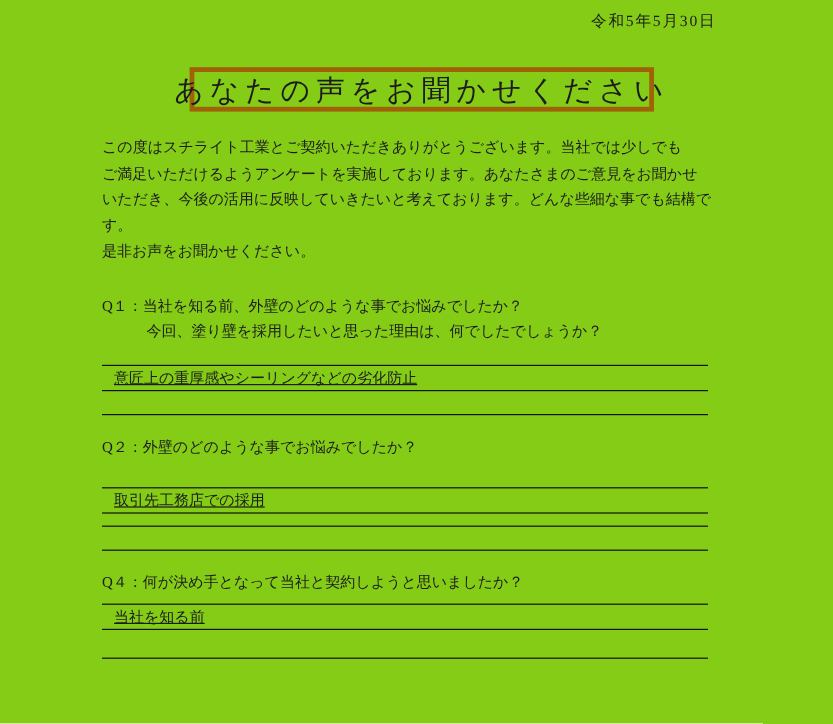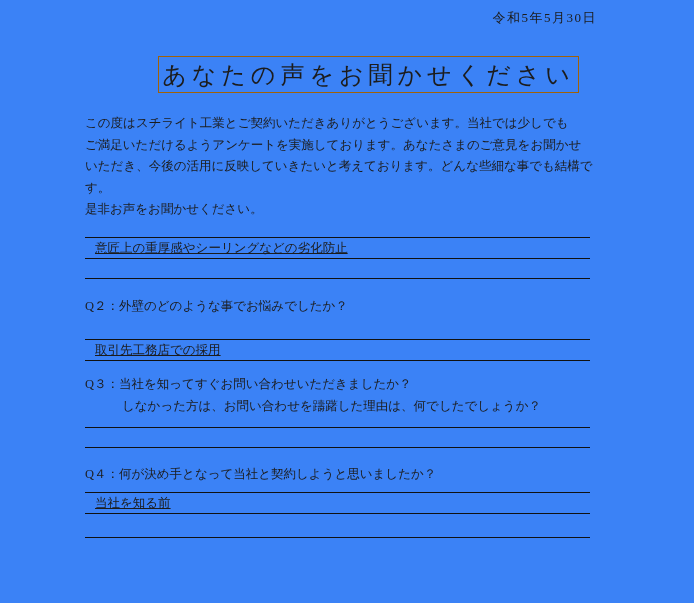--- a/index.html
+++ b/index.html
@@ -4,40 +4,40 @@
 <style>
   html, body {
     margin: 0;
     padding: 0;
     background: #ffffff;
   }
   .page {
     position: relative;
     width: 694px;
     height: 603px;
-    background: #3b82f6;
+    background: #84cc16;
     color: #1c1c1c;
     font-family: "Liberation Serif", "DejaVu Serif", serif;
     overflow: hidden;
   }
   .doc-date {
     padding-top: 9px;
     margin-right: 97px;
     text-align: right;
     font-size: 13px;
     line-height: 17px;
     letter-spacing: 1.5px;
   }
   .title-box {
     box-sizing: border-box;
     margin-top: 30px;
     margin-left: 158px;
-    width: 421px;
+    width: 387px;
     height: 37px;
-    border: 1px solid #a16207;
+    border: 4px solid #a16207;
     display: flex;
     align-items: center;
     justify-content: center;
   }
   .title-text {
     font-size: 24px;
     letter-spacing: 5px;
     white-space: nowrap;
   }
   .intro {
@@ -95,34 +95,34 @@
 
   <div class="title-box">
     <span class="title-text">あなたの声をお聞かせください</span>
   </div>
 
   <div class="intro">この度はスチライト工業とご契約いただきありがとうございます。当社では少しでも
 ご満足いただけるようアンケートを実施しております。あなたさまのご意見をお聞かせ
 いただき、今後の活用に反映していきたいと考えております。どんな些細な事でも結構です。
 是非お声をお聞かせください。</div>
 
+  <div class="question q1">Q１：当社を知る前、外壁のどのような事でお悩みでしたか？
+今回、塗り壁を採用したいと思った理由は、何でしたでしょうか？</div>
 
   <div class="answer-area a1">
     <div class="answer-row">意匠上の重厚感やシーリングなどの劣化防止</div>
     <div class="blank-row"></div>
   </div>
 
   <div class="question q2">Q２：外壁のどのような事でお悩みでしたか？</div>
 
   <div class="answer-area a2">
     <div class="answer-row">取引先工務店での採用</div>
   </div>
 
-  <div class="question q3">Q３：当社を知ってすぐお問い合わせいただきましたか？
-しなかった方は、お問い合わせを躊躇した理由は、何でしたでしょうか？</div>
 
   <div class="answer-area a3">
     <div class="blank-row"></div>
   </div>
 
   <div class="question q4">Q４：何が決め手となって当社と契約しようと思いましたか？</div>
 
   <div class="answer-area a4">
     <div class="answer-row">当社を知る前</div>
     <div class="blank-row tall"></div>

